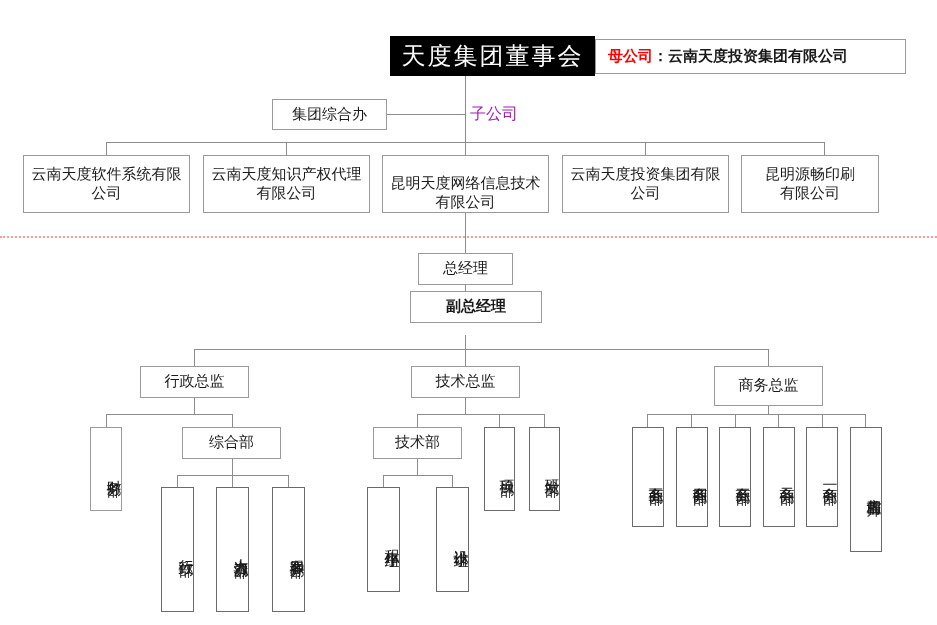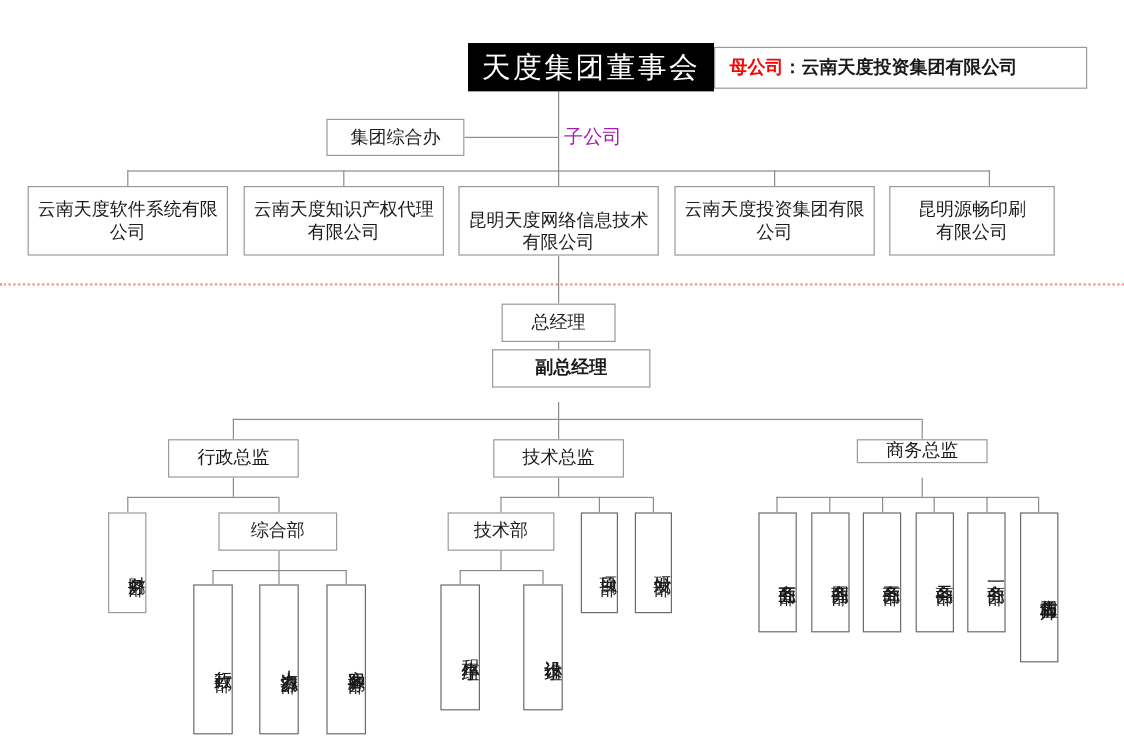--- a/index.html
+++ b/index.html
@@ -146,21 +146,21 @@
   <div class="ln v" style="left:194px;top:349px;height:17px;"></div>
   <div class="ln v" style="left:465px;top:349px;height:17px;"></div>
   <div class="ln v" style="left:768px;top:349px;height:17px;"></div>
 
   <div class="box" style="left:140px;top:366px;width:109px;height:32px;">
     <span>行政总监</span>
   </div>
   <div class="box" style="left:411px;top:366px;width:109px;height:32px;">
     <span>技术总监</span>
   </div>
-  <div class="box" style="left:714px;top:366px;width:109px;height:20px;">
+  <div class="box" style="left:714px;top:366px;width:109px;height:40px;">
     <span>商务总监</span>
   </div>
 
   <div class="ln v" style="left:194px;top:398px;height:16px;"></div>
   <div class="ln h" style="left:106px;top:414px;width:126px;"></div>
   <div class="ln v" style="left:106px;top:414px;height:13px;"></div>
   <div class="ln v" style="left:232px;top:414px;height:13px;"></div>
 
   <div class="box vert" style="left:90px;top:427px;width:32px;height:84px;">
     <span>财务部</span>

